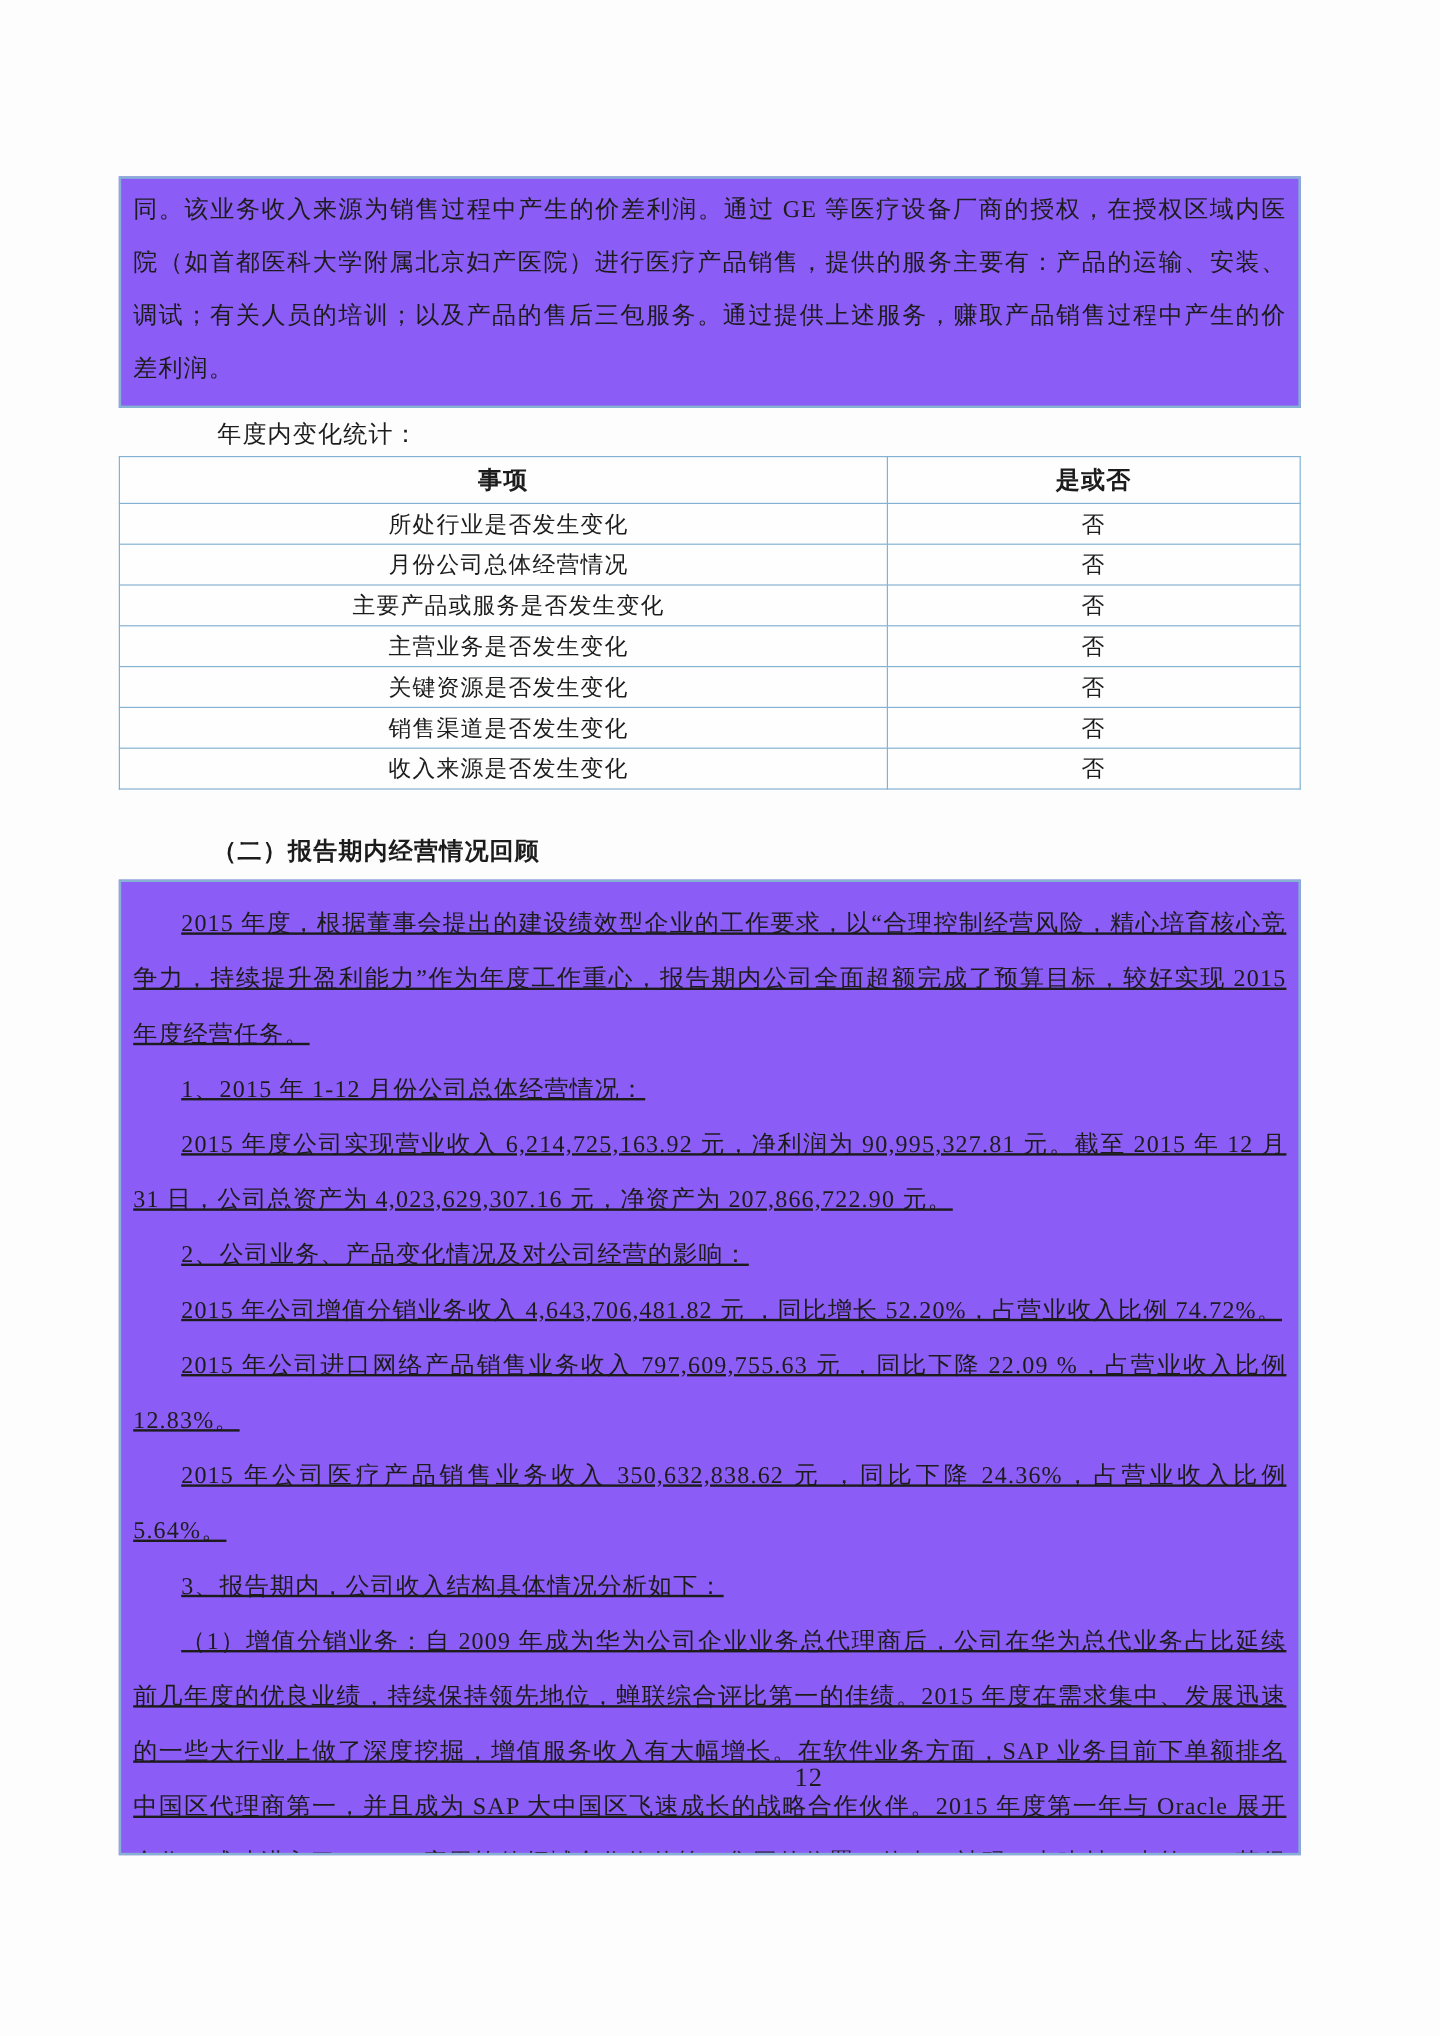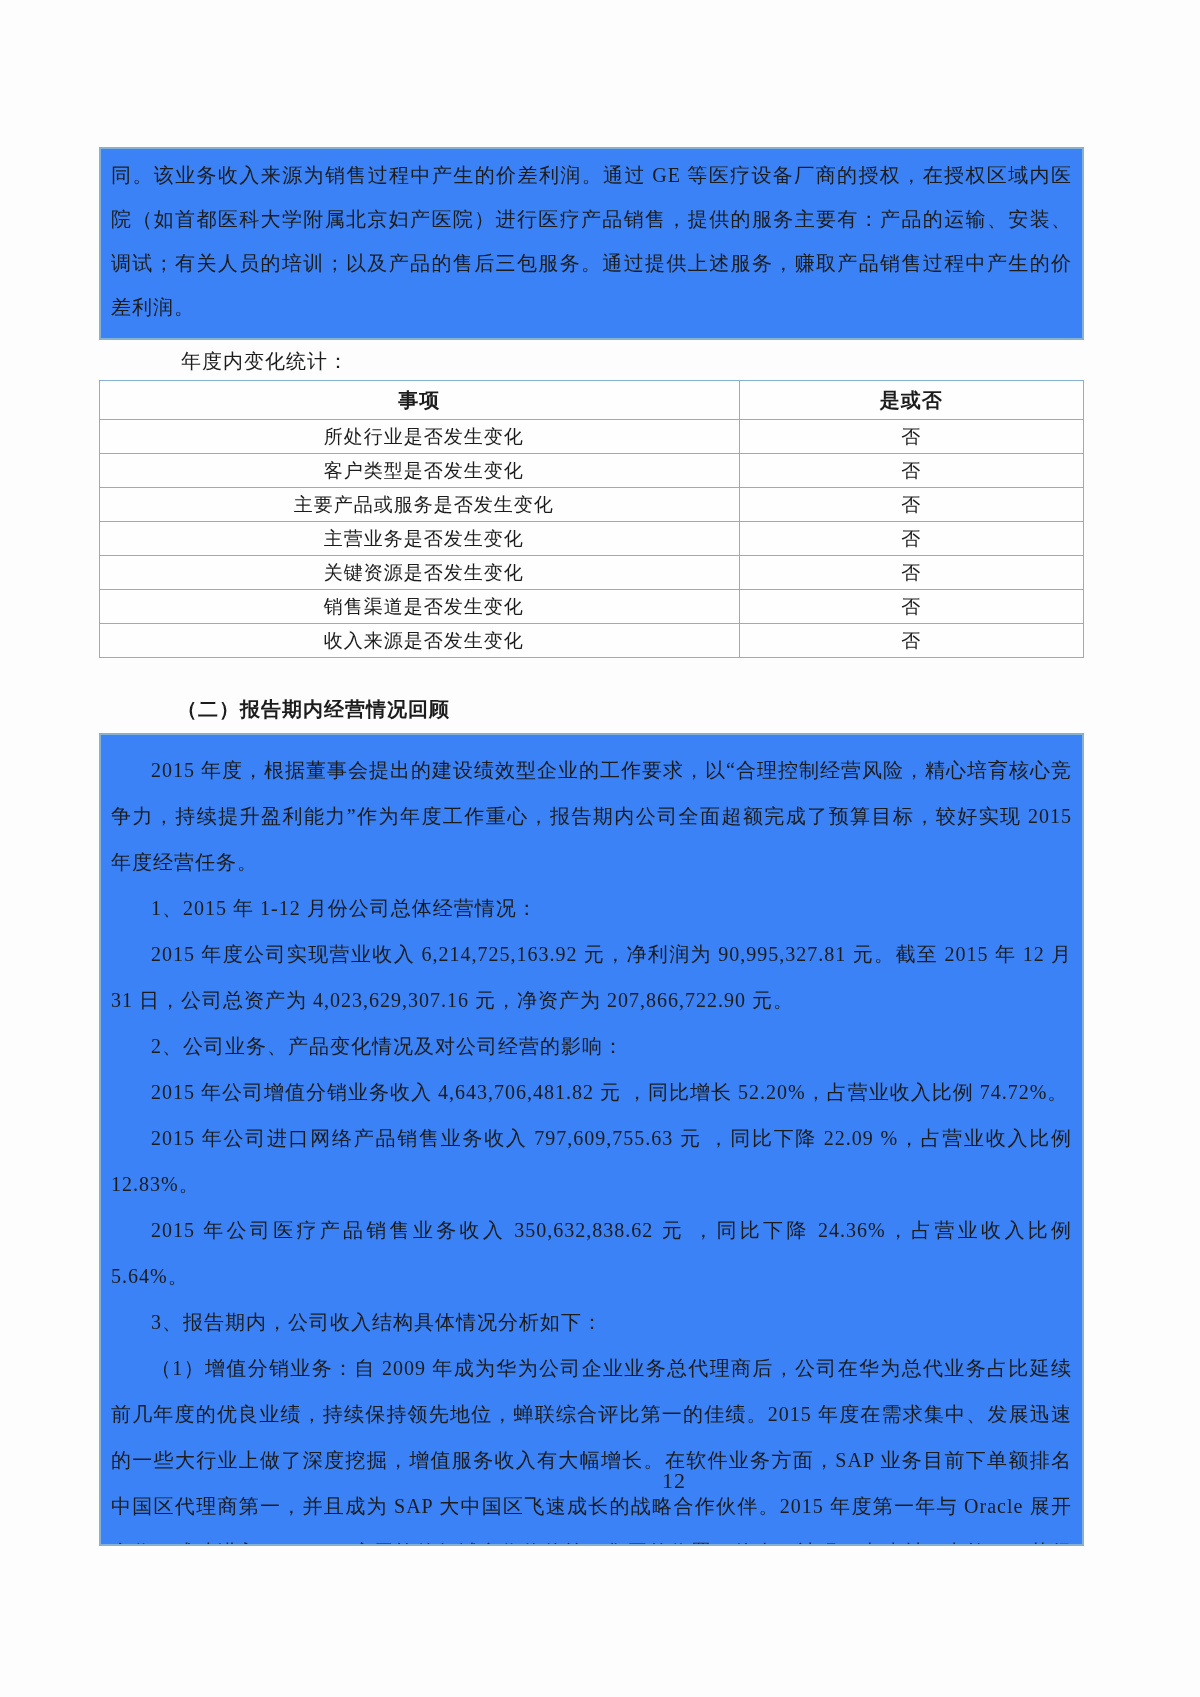--- a/index.html
+++ b/index.html
@@ -15,32 +15,33 @@
     font-family: "Liberation Serif", "DejaVu Serif", serif;
     color: #1c1c1c;
     overflow: hidden;
   }
   .box {
     position: absolute;
     left: 99px;
     width: 985px;
     box-sizing: border-box;
     border: 2px solid var(--accent, #85b2d3);
-    background: #3b82f6;
+    background: #8b5cf6;
     padding: 4px 10px 0 10px;
     overflow: hidden;
   }
   .box1 {
     top: 147px;
     height: 193px;
   }
   .box2 {
     top: 733px;
     height: 813px;
     padding-top: 12px;
+    text-decoration: underline;
   }
   .para {
     margin: 0;
     font-size: 20px;
     letter-spacing: 1px;
     line-height: 44px;
     text-align: justify;
     text-justify: inter-ideograph;
   }
   .box2 .para {
@@ -129,21 +130,21 @@
         <th>事项</th>
         <th>是或否</th>
       </tr>
     </thead>
     <tbody>
       <tr>
         <td class="cell-item">所处行业是否发生变化</td>
         <td class="cell-ans">否</td>
       </tr>
       <tr>
-        <td class="cell-item">客户类型是否发生变化</td>
+        <td class="cell-item">月份公司总体经营情况</td>
         <td class="cell-ans">否</td>
       </tr>
       <tr>
         <td class="cell-item">主要产品或服务是否发生变化</td>
         <td class="cell-ans">否</td>
       </tr>
       <tr>
         <td class="cell-item">主营业务是否发生变化</td>
         <td class="cell-ans">否</td>
       </tr>

